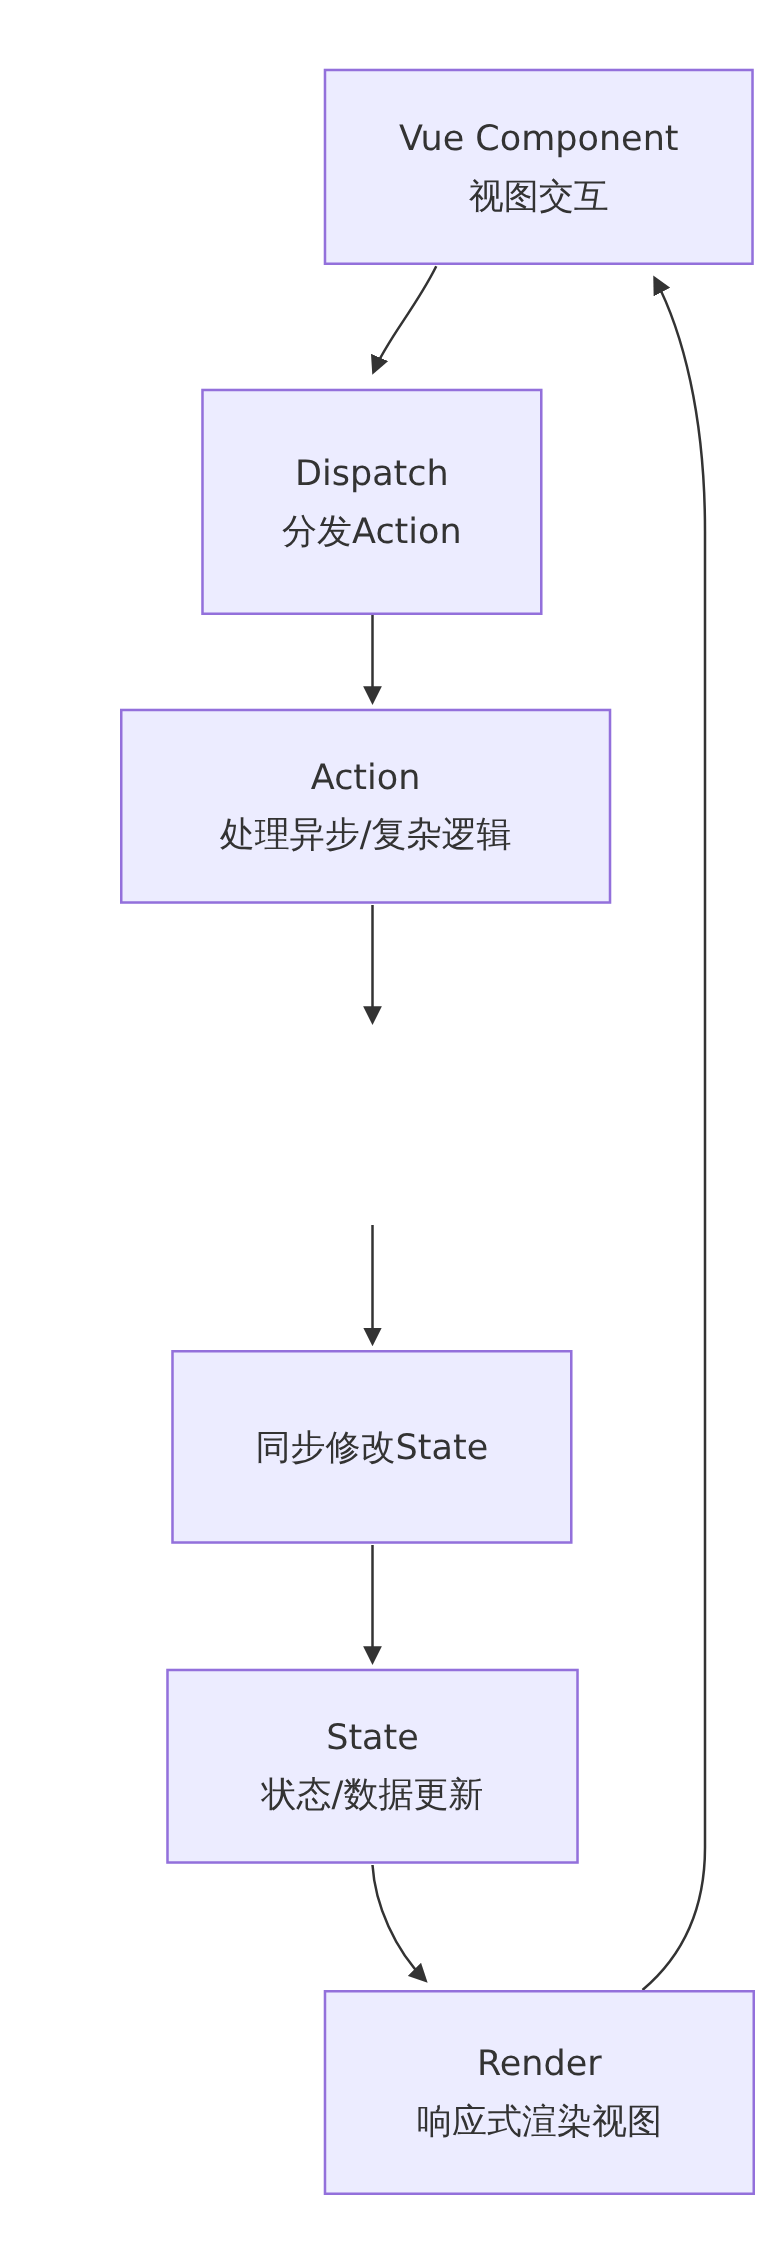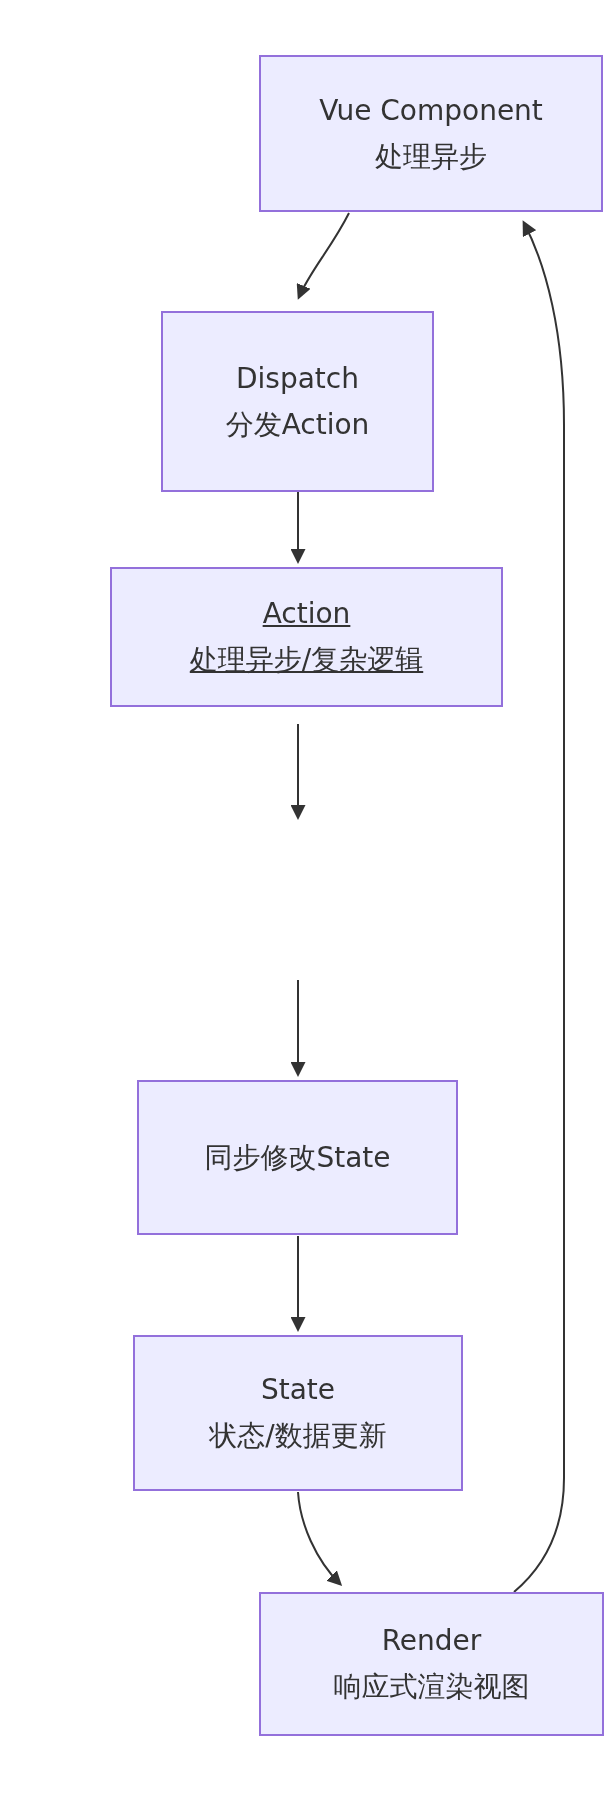--- a/index.html
+++ b/index.html
@@ -41,25 +41,25 @@
     text-align: center;
     font-size: 28px;
     line-height: 46px;
   }
   .node .title, .node .subtitle {
     white-space: nowrap;
   }
   
   .n0 { left: 213px; top: 55px;   width: 344px; height: 157px; }
   .n1 { left: 115px; top: 311px;  width: 273px; height: 181px; }
-  .n2 { left: 64px;  top: 567px;  width: 393px; height: 140px; text-decoration: underline; }
+  .n2 { left: 50px;  top: 567px;  width: 393px; height: 156px; }
   .n3 { left: 97px;  top: 823px;  width: 309px; height: 156px; }
   .n4 { left: 91px;  top: 1080px; width: 321px; height: 155px; }
   .n5 { left: 87px;  top: 1335px; width: 330px; height: 156px; }
-  .n6 { left: 213px; top: 1592px; width: 345px; height: 144px; }
+  .n6 { left: 213px; top: 1592px; width: 345px; height: 164px; }
 </style>
 </head>
 <body>
 
 <div class="canvas">
 
   <svg class="edges" viewBox="0 0 613 1804" xmlns="http://www.w3.org/2000/svg">
     <defs>
       <marker id="arrowhead" viewBox="0 0 10 10" refX="8" refY="5" markerWidth="7.5" markerHeight="7.5" orient="auto-start-reverse">
         <path d="M0,0 L10,5 L0,10 z" fill="#333333"></path>
@@ -69,21 +69,21 @@
     <path class="edge" d="M 252 468 L 252 561" marker-end="url(#arrowhead)"></path>
     <path class="edge" d="M 252 724 L 252 817" marker-end="url(#arrowhead)"></path>
     <path class="edge" d="M 252 980 L 252 1074" marker-end="url(#arrowhead)"></path>
     <path class="edge" d="M 252 1236 L 252 1329" marker-end="url(#arrowhead)"></path>
     <path class="edge" d="M 252 1492 C 254 1524, 270 1560, 294 1584" marker-end="url(#arrowhead)"></path>
     <path class="edge" d="M 468 1592 C 500 1565, 518 1528, 518 1478 L 518 425 C 518 332, 500 265, 478 223" marker-end="url(#arrowhead)"></path>
   </svg>
 
   <div class="node n0">
     <div class="title">Vue Component</div>
-    <div class="subtitle">处理异步</div>
+    <div class="subtitle">视图交互</div>
   </div>
 
   <div class="node n1">
     <div class="title">Dispatch</div>
     <div class="subtitle">分发Action</div>
   </div>
 
   <div class="node n2">
     <div class="title">Action</div>
     <div class="subtitle">处理异步/复杂逻辑</div>

